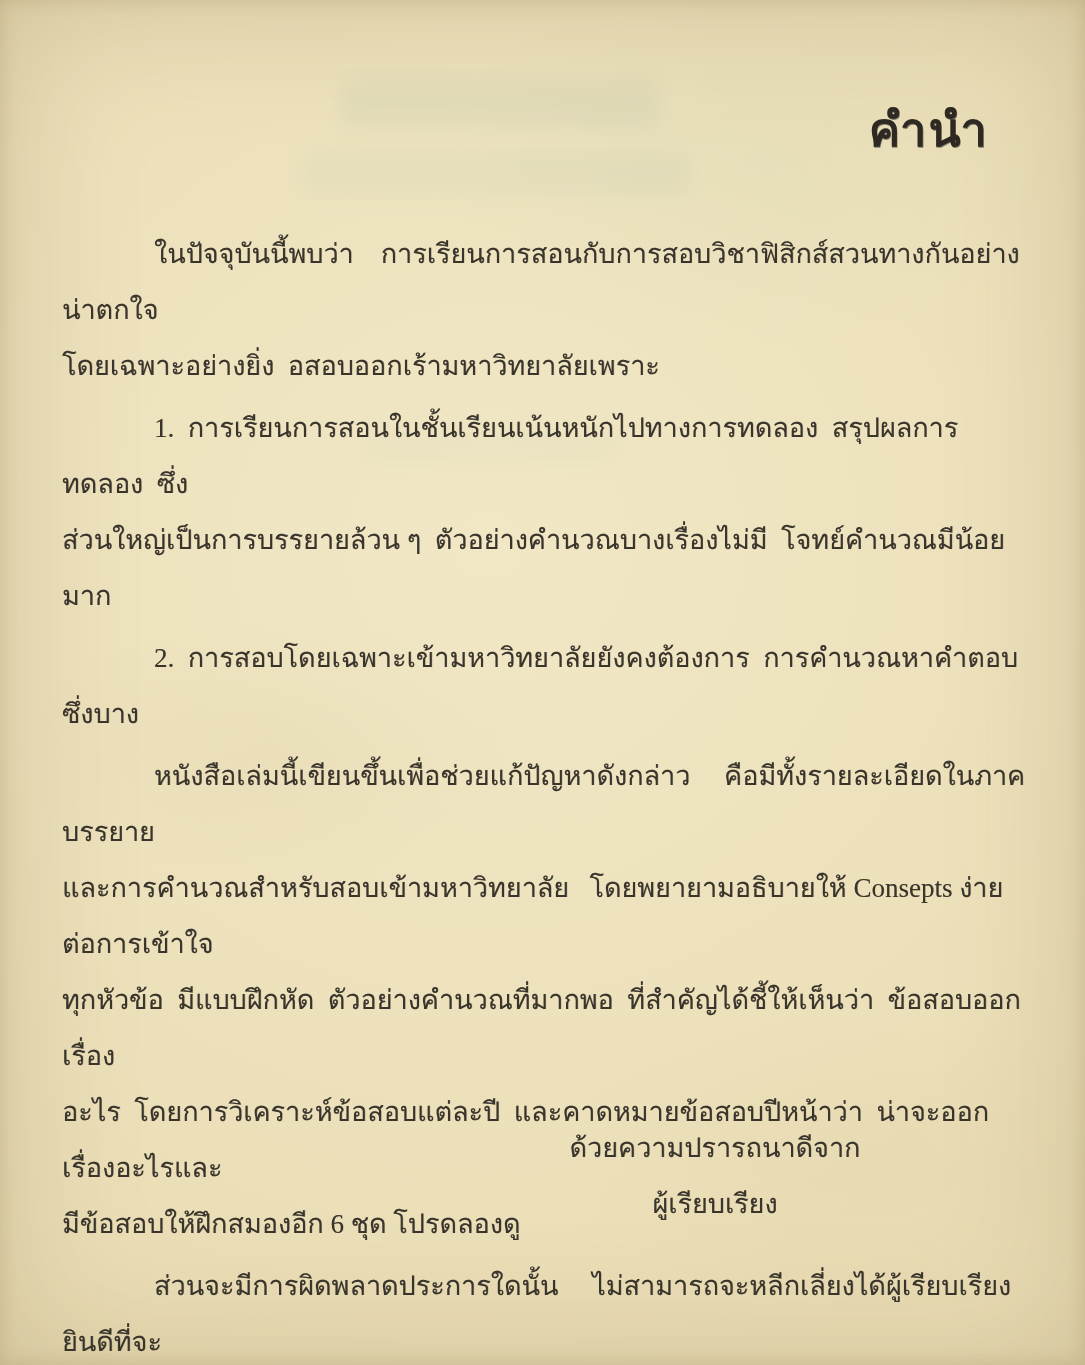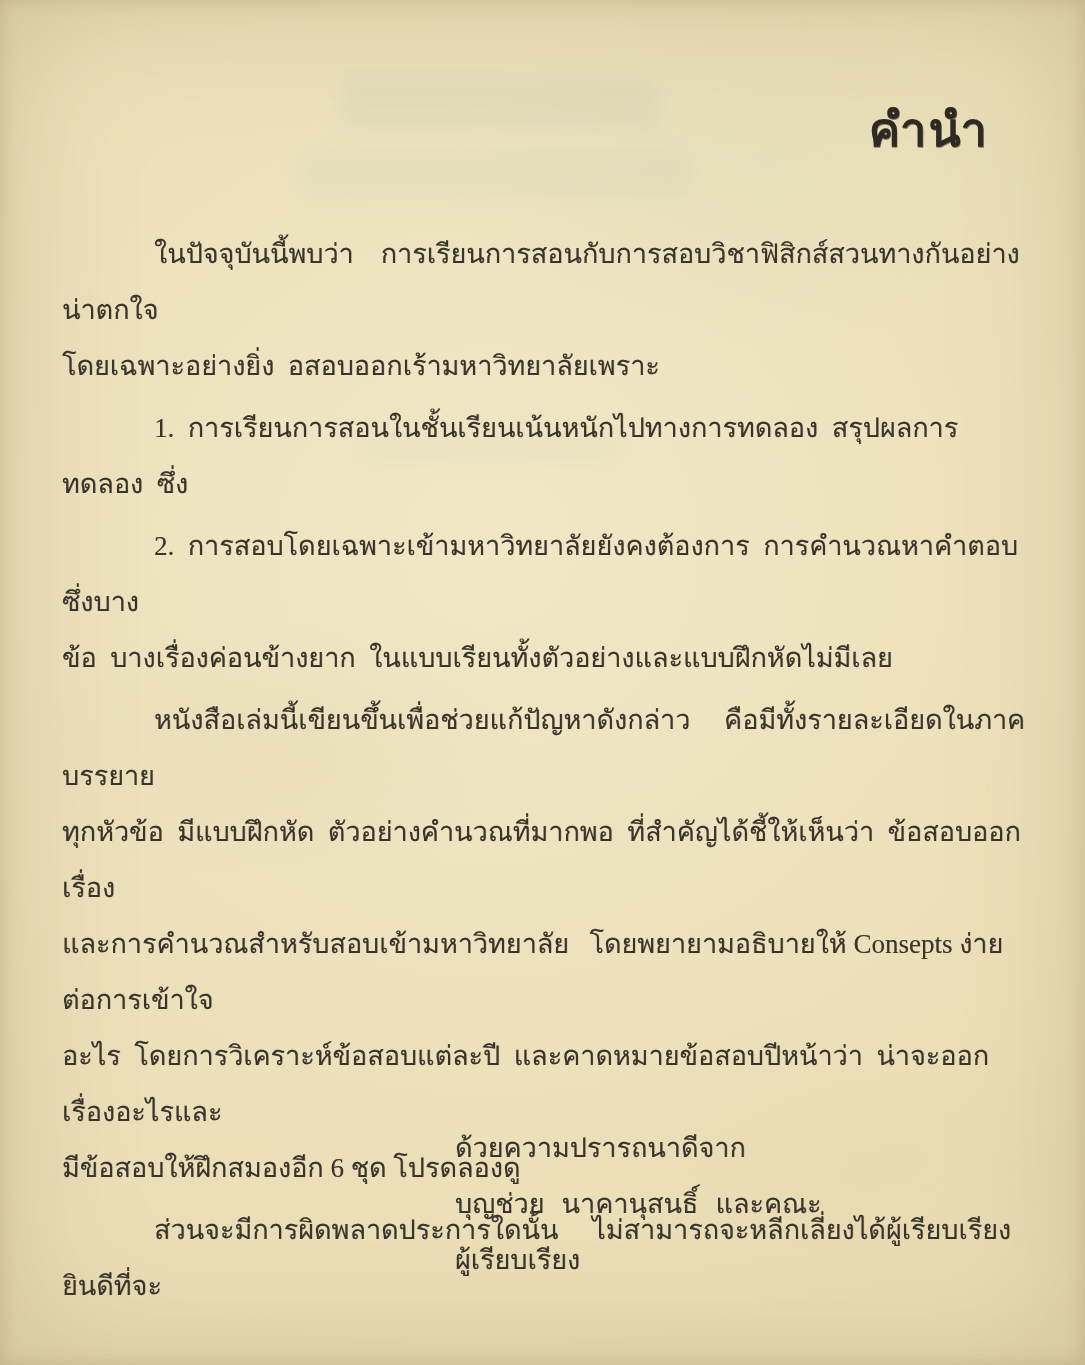--- a/index.html
+++ b/index.html
@@ -54,20 +54,21 @@
   .paragraph + .paragraph{margin-top:6px;}
   .line{
     white-space:pre-wrap;
     min-height:56px;
     font-family:Liberation Serif, serif;
   }
   .line.indent{text-indent:92px;}
   .signature-block{
     position:absolute;
     left:455px;top:1120px;width:520px;
+    text-align:center;
     font-size:27px;
     line-height:56px;
     text-shadow:0.4px 0.4px 0 rgba(58,53,44,0.35);
   }
   .signature-block .sig-line{white-space:pre-wrap;}
 </style>
 </head>
 <body>
 
 <div class="page" style="--ink: #3a352c; --ghost: #aebfa8;">
@@ -78,36 +79,35 @@
 
   <div class="page-title">คำนำ</div>
 
   <div class="body-text" id="body-text">
       <div class="paragraph">
         <div class="line indent">ในปัจจุบันนี้พบว่า    การเรียนการสอนกับการสอบวิชาฟิสิกส์สวนทางกันอย่างน่าตกใจ</div>
         <div class="line">โดยเฉพาะอย่างยิ่ง  อสอบออกเร้ามหาวิทยาลัยเพราะ</div>
       </div>
       <div class="paragraph">
         <div class="line indent">1.  การเรียนการสอนในชั้นเรียนเน้นหนักไปทางการทดลอง  สรุปผลการทดลอง  ซึ่ง</div>
+        <div class="line">ส่วนใหญ่เป็นการบรรยายล้วน ๆ  ตัวอย่างคำนวณบางเรื่องไม่มี  โจทย์คำนวณมีน้อยมาก</div>
       </div>
       <div class="paragraph">
         <div class="line indent">2.  การสอบโดยเฉพาะเข้ามหาวิทยาลัยยังคงต้องการ  การคำนวณหาคำตอบ  ซึ่งบาง</div>
-        <div class="line">ข้อ  บางเรื่องค่อนข้างยาก  ในแบบเรียนทั้งตัวอย่างและแบบฝึกหัดไม่มีเลย</div>
       </div>
       <div class="paragraph">
         <div class="line indent">หนังสือเล่มนี้เขียนขึ้นเพื่อช่วยแก้ปัญหาดังกล่าว     คือมีทั้งรายละเอียดในภาคบรรยาย</div>
+        <div class="line">และการคำนวณสำหรับสอบเข้ามหาวิทยาลัย   โดยพยายามอธิบายให้ Consepts ง่ายต่อการเข้าใจ</div>
         <div class="line">ทุกหัวข้อ  มีแบบฝึกหัด  ตัวอย่างคำนวณที่มากพอ  ที่สำคัญได้ชี้ให้เห็นว่า  ข้อสอบออกเรื่อง</div>
-        <div class="line">และการคำนวณสำหรับสอบเข้ามหาวิทยาลัย   โดยพยายามอธิบายให้ Consepts ง่ายต่อการเข้าใจ</div>
         <div class="line">อะไร  โดยการวิเคราะห์ข้อสอบแต่ละปี  และคาดหมายข้อสอบปีหน้าว่า  น่าจะออกเรื่องอะไรและ</div>
         <div class="line">มีข้อสอบให้ฝึกสมองอีก 6 ชุด โปรดลองดู</div>
       </div>
       <div class="paragraph">
         <div class="line indent">ส่วนจะมีการผิดพลาดประการใดนั้น     ไม่สามารถจะหลีกเลี่ยงได้ผู้เรียบเรียงยินดีที่จะ</div>
       </div>
     </div>
 
   <div class="signature-block">
     <div class="sig-line">ด้วยความปรารถนาดีจาก</div>
-    <div class="sig-line">บุญช่วย  นาคานุสนธิ์  และคณะ</div>
     <div class="sig-line">ผู้เรียบเรียง</div>
   </div>
 
 </div>
 
 </body></html>

